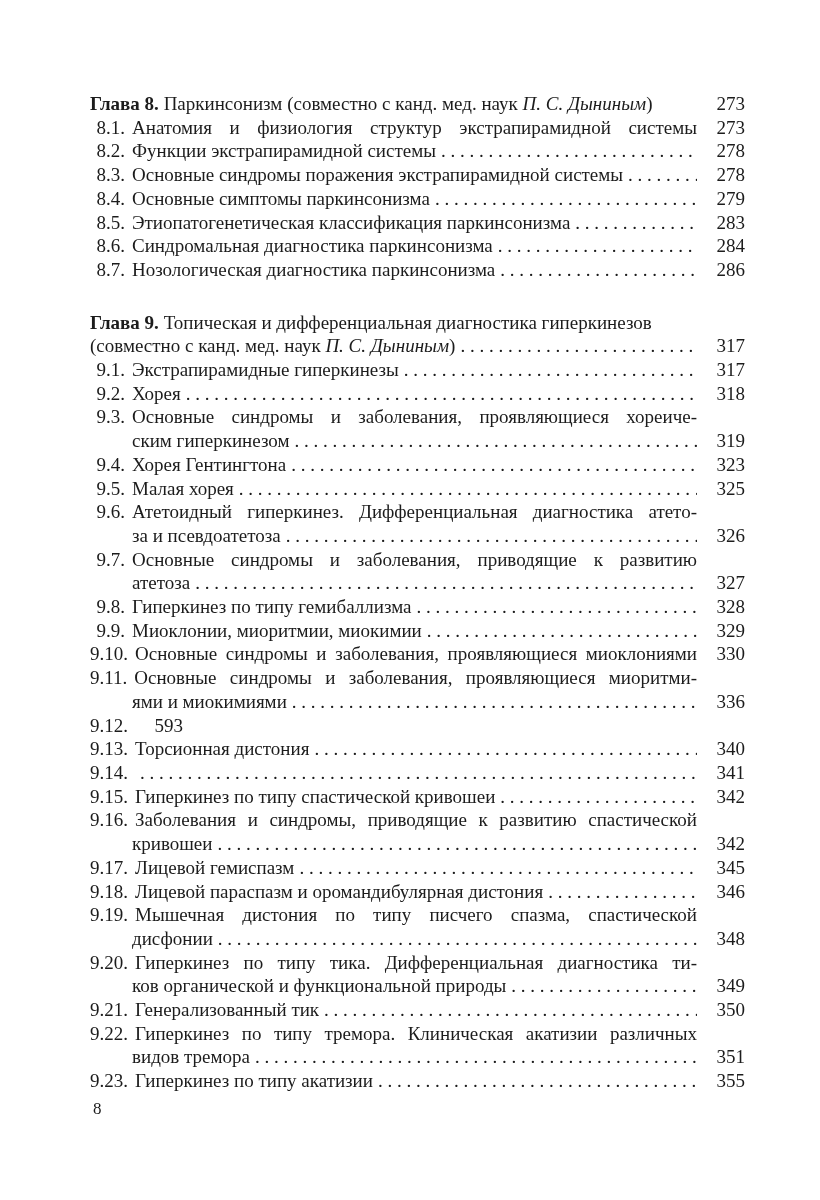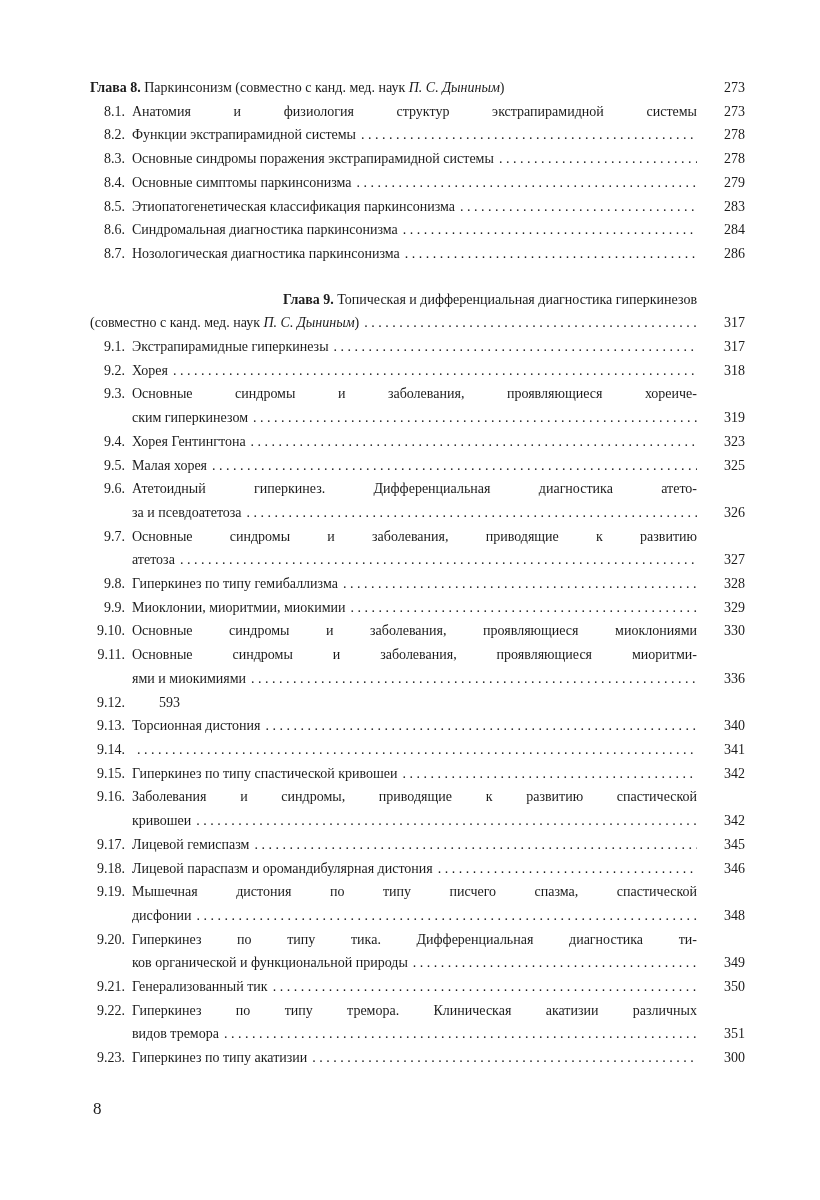--- a/index.html
+++ b/index.html
@@ -10,30 +10,30 @@
     color: #1c1c1c;
   }
   .page {
     position: relative;
     width: 820px; height: 1200px;
     background: #ffffff;
     overflow: hidden;
   }
   .toc {
     position: absolute;
-    left: 90px; top: 76px;
+    left: 90px; top: 92px;
     width: 655px;
-    font-size: 14px;
+    font-size: 19px;
     line-height: 23.7px;
   }
   .line {
     display: flex;
     align-items: baseline;
   }
-  .line.gap { margin-top: 22px; text-align: right; }
+  .line.gap { margin-top: 29px; }
   .num {
     flex: 0 0 42px;
     box-sizing: border-box;
     padding-right: 7px;
     text-align: right;
     white-space: nowrap;
   }
   .spacer { flex: 0 0 42px; }
   .text { flex: 1 1 auto; min-width: 0; }
   .text.dotted { display: flex; align-items: baseline; }
@@ -342,17 +342,17 @@
           <span class="dots"></span>
         </span>
         <span class="pnum">351</span>
       </div>
       <div class="line ind1">
         <span class="num">9.23.</span>
         <span class="text dotted">
           <span class="t"><span class="">Гиперкинез по типу акатизии</span></span>
           <span class="dots"></span>
         </span>
-        <span class="pnum">300</span>
+        <span class="pnum">355</span>
       </div>
     </div>
   <div class="folio">8</div>
 </div>
 
 </body></html>

